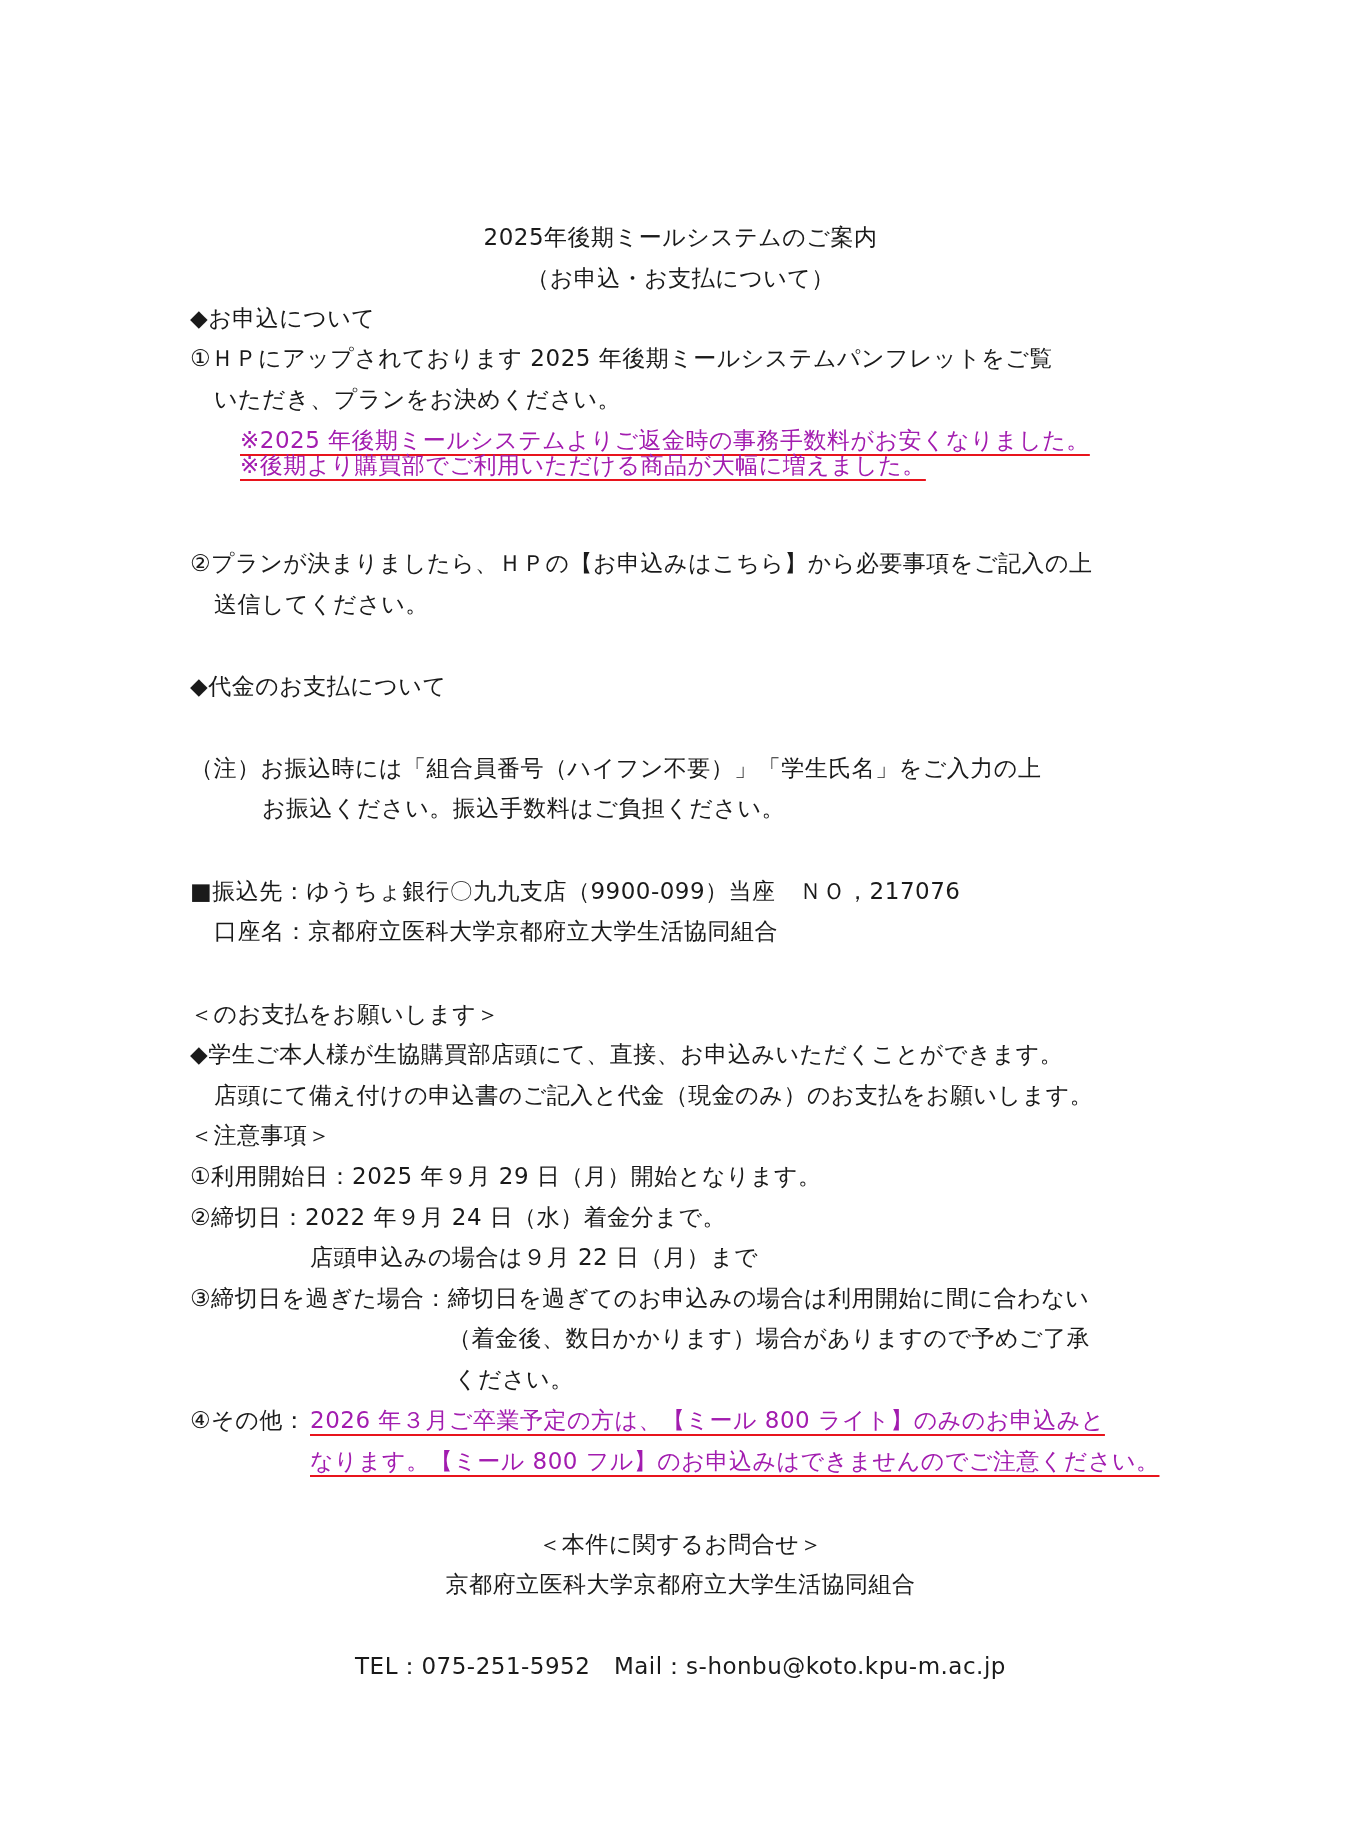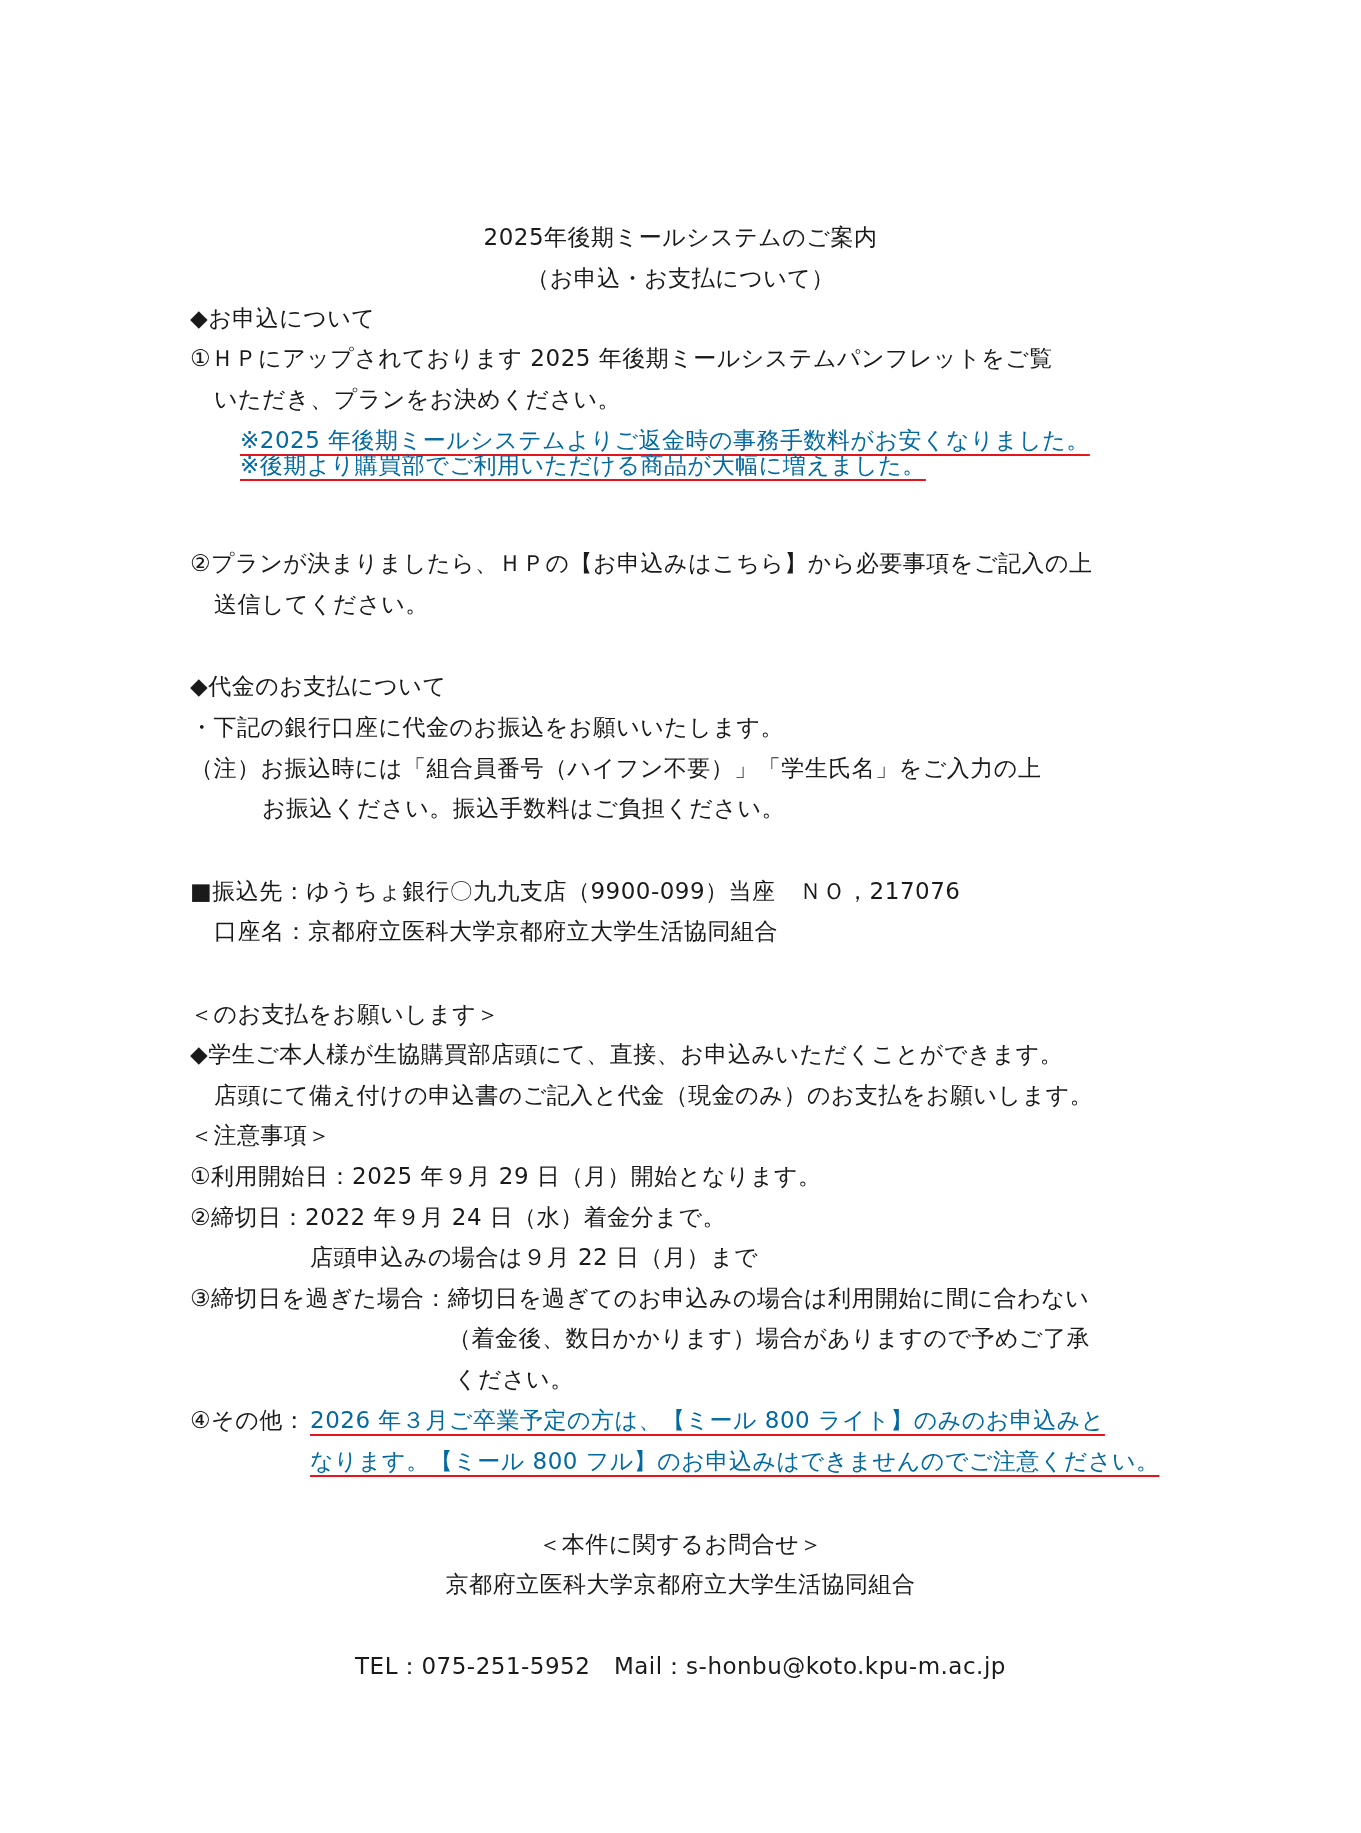--- a/index.html
+++ b/index.html
@@ -7,42 +7,41 @@
       width: 1361px; height: 1833px; position: relative; overflow: hidden;
       font-family: "DejaVu Sans", "Liberation Sans", sans-serif;
       color: #1a1a1a;
     }
     .page { position: absolute; left: 0; top: 0; width: 1079px; height: 1833px; }
     .line {
       position: absolute; white-space: nowrap;
       font-size: 23px; line-height: 30px; letter-spacing: 0.5px;
     }
     .center { left: 0; width: 1361px; text-align: center; }
-    .red { color: #0369a1; }
+    .red { color: #a21caf; }
     .ul { text-decoration: underline; text-decoration-color: #e8141c; text-decoration-thickness: 2px; text-underline-offset: 6px; }
   </style>
 </head>
 <body>
 
 <div class="page">
 
   <div class="line center" style="top:222px;">2025年後期ミールシステムのご案内</div>
   <div class="line center" style="top:263px;">（お申込・お支払について）</div>
 
   <div class="line" style="left:190px; top:303px;">◆お申込について</div>
   <div class="line" style="left:190px; top:343px;">①ＨＰにアップされております 2025 年後期ミールシステムパンフレットをご覧</div>
   <div class="line" style="left:214px; top:384px;">いただき、プランをお決めください。</div>
   <div class="line red ul" style="left:240px; top:425px;">※2025 年後期ミールシステムよりご返金時の事務手数料がお安くなりました。</div>
   <div class="line red ul" style="left:240px; top:450px;">※後期より購買部でご利用いただける商品が大幅に増えました。</div>
 
   <div class="line" style="left:190px; top:548px;">②プランが決まりましたら、ＨＰの【お申込みはこちら】から必要事項をご記入の上</div>
   <div class="line" style="left:214px; top:589px;">送信してください。</div>
 
   <div class="line" style="left:190px; top:671px;">◆代金のお支払について</div>
-  <div class="line" style="left:190px; top:712px;">・下記の銀行口座に代金のお振込をお願いいたします。</div>
   <div class="line" style="left:190px; top:753px;">（注）お振込時には「組合員番号（ハイフン不要）」「学生氏名」をご入力の上</div>
   <div class="line" style="left:262px; top:793px;">お振込ください。振込手数料はご負担ください。</div>
 
   <div class="line" style="left:190px; top:876px;">■振込先：ゆうちょ銀行〇九九支店（9900-099）当座　ＮＯ，217076</div>
   <div class="line" style="left:214px; top:916px;">口座名：京都府立医科大学京都府立大学生活協同組合</div>
 
   <div class="line" style="left:190px; top:999px;">＜のお支払をお願いします＞</div>
   <div class="line" style="left:190px; top:1039px;">◆学生ご本人様が生協購買部店頭にて、直接、お申込みいただくことができます。</div>
   <div class="line" style="left:214px; top:1080px;">店頭にて備え付けの申込書のご記入と代金（現金のみ）のお支払をお願いします。</div>
 

